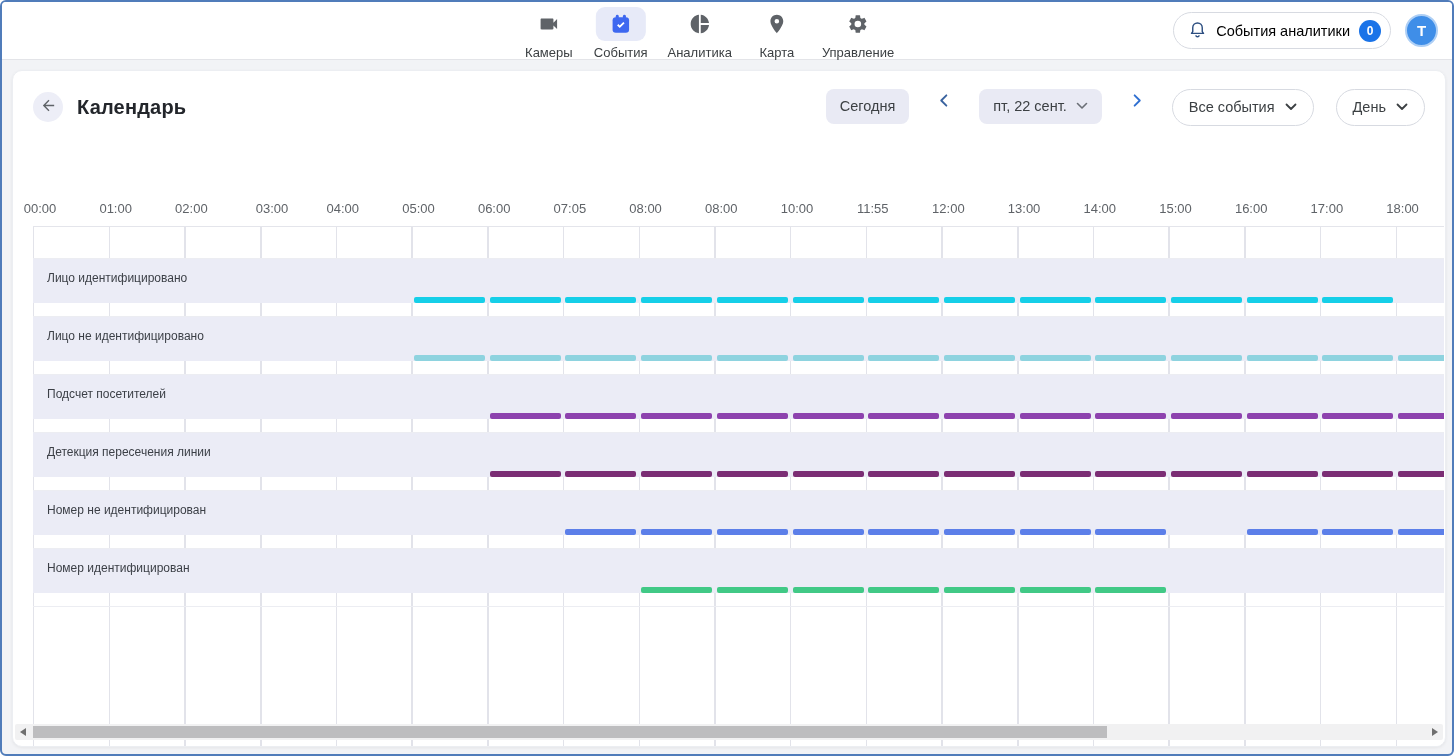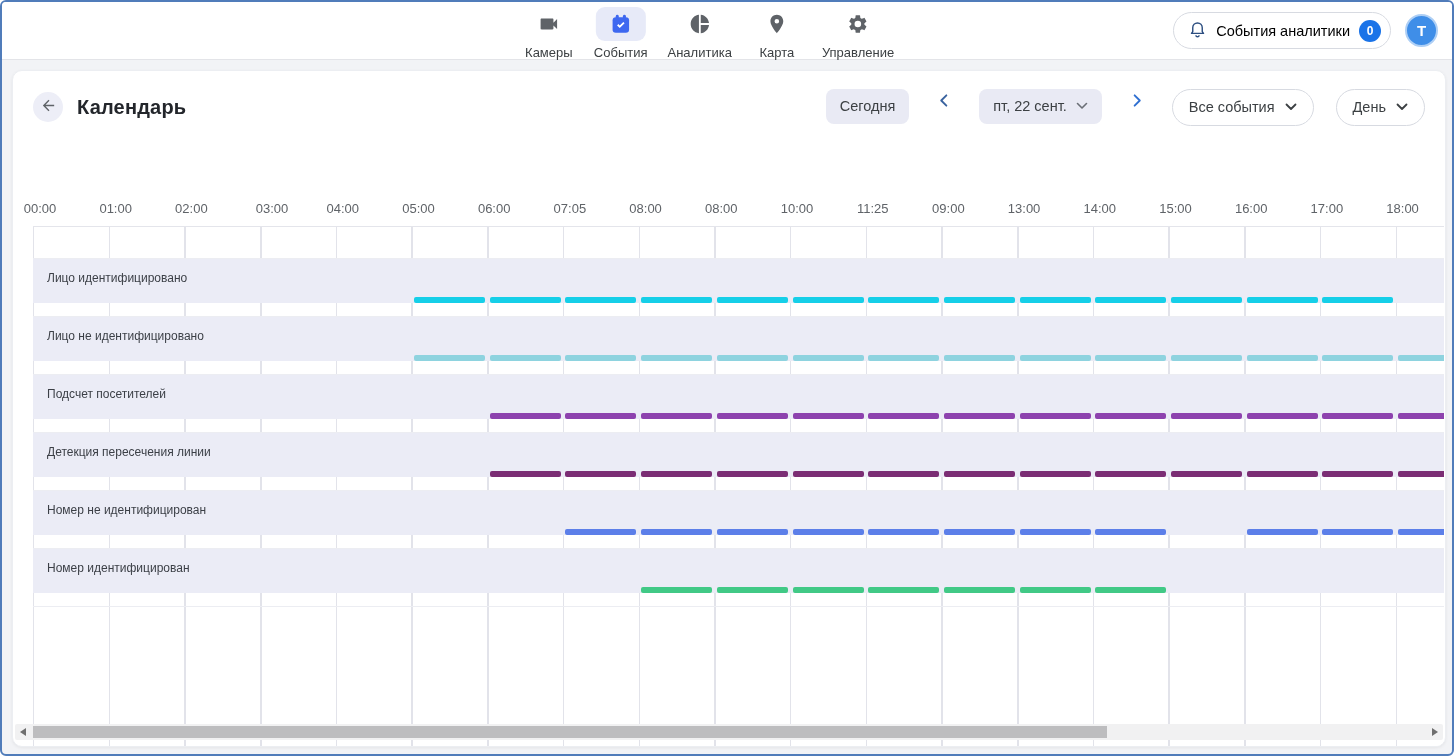--- a/index.html
+++ b/index.html
@@ -235,22 +235,22 @@
           <span class="hour-label" style="left: 57.7px;">01:00</span>
           <span class="hour-label" style="left: 133.4px;">02:00</span>
           <span class="hour-label" style="left: 214px;">03:00</span>
           <span class="hour-label" style="left: 284.8px;">04:00</span>
           <span class="hour-label" style="left: 360.5px;">05:00</span>
           <span class="hour-label" style="left: 436.2px;">06:00</span>
           <span class="hour-label" style="left: 511.9px;">07:05</span>
           <span class="hour-label" style="left: 587.6px;">08:00</span>
           <span class="hour-label" style="left: 663.3px;">08:00</span>
           <span class="hour-label" style="left: 739px;">10:00</span>
-          <span class="hour-label" style="left: 814.7px;">11:25</span>
-          <span class="hour-label" style="left: 890.4px;">09:00</span>
+          <span class="hour-label" style="left: 814.7px;">11:55</span>
+          <span class="hour-label" style="left: 890.4px;">12:00</span>
           <span class="hour-label" style="left: 966.1px;">13:00</span>
           <span class="hour-label" style="left: 1041.8px;">14:00</span>
           <span class="hour-label" style="left: 1117.5px;">15:00</span>
           <span class="hour-label" style="left: 1193.2px;">16:00</span>
           <span class="hour-label" style="left: 1268.9px;">17:00</span>
           <span class="hour-label" style="left: 1344.6px;">18:00</span>
         </div>
       <div class="grid">
           <div class="grid-spacer cells-bg"></div>
           <div class="band">

